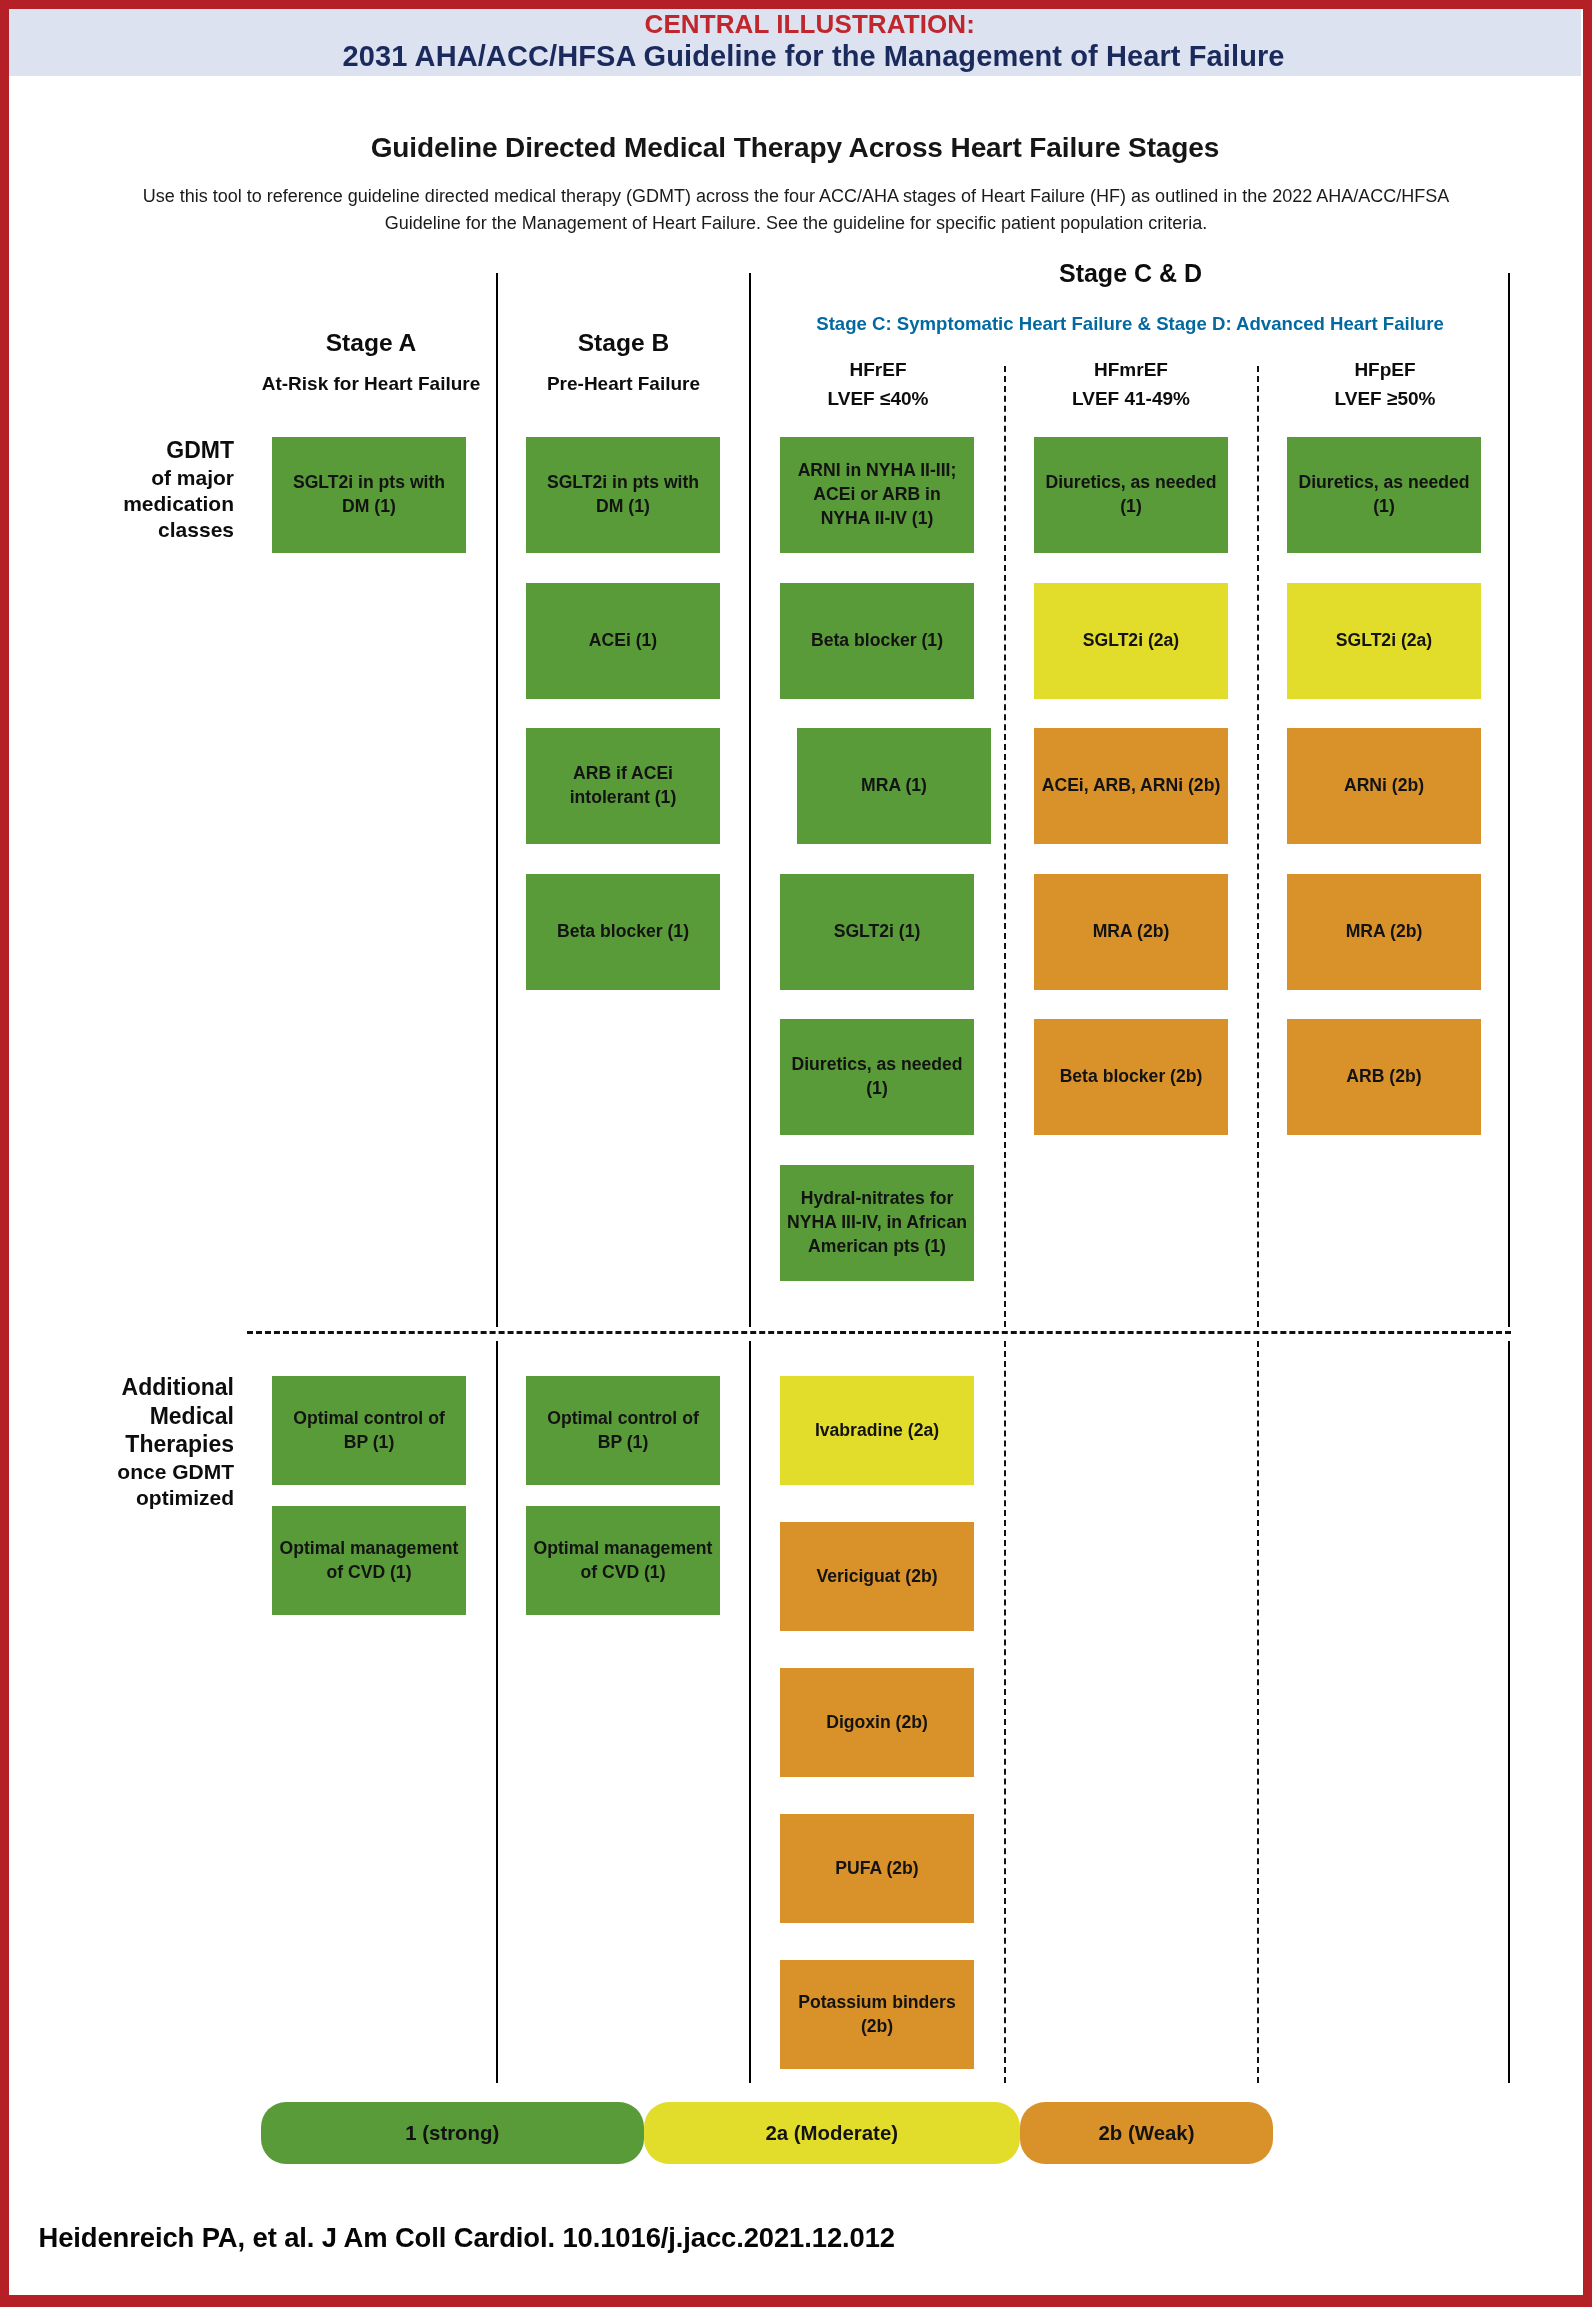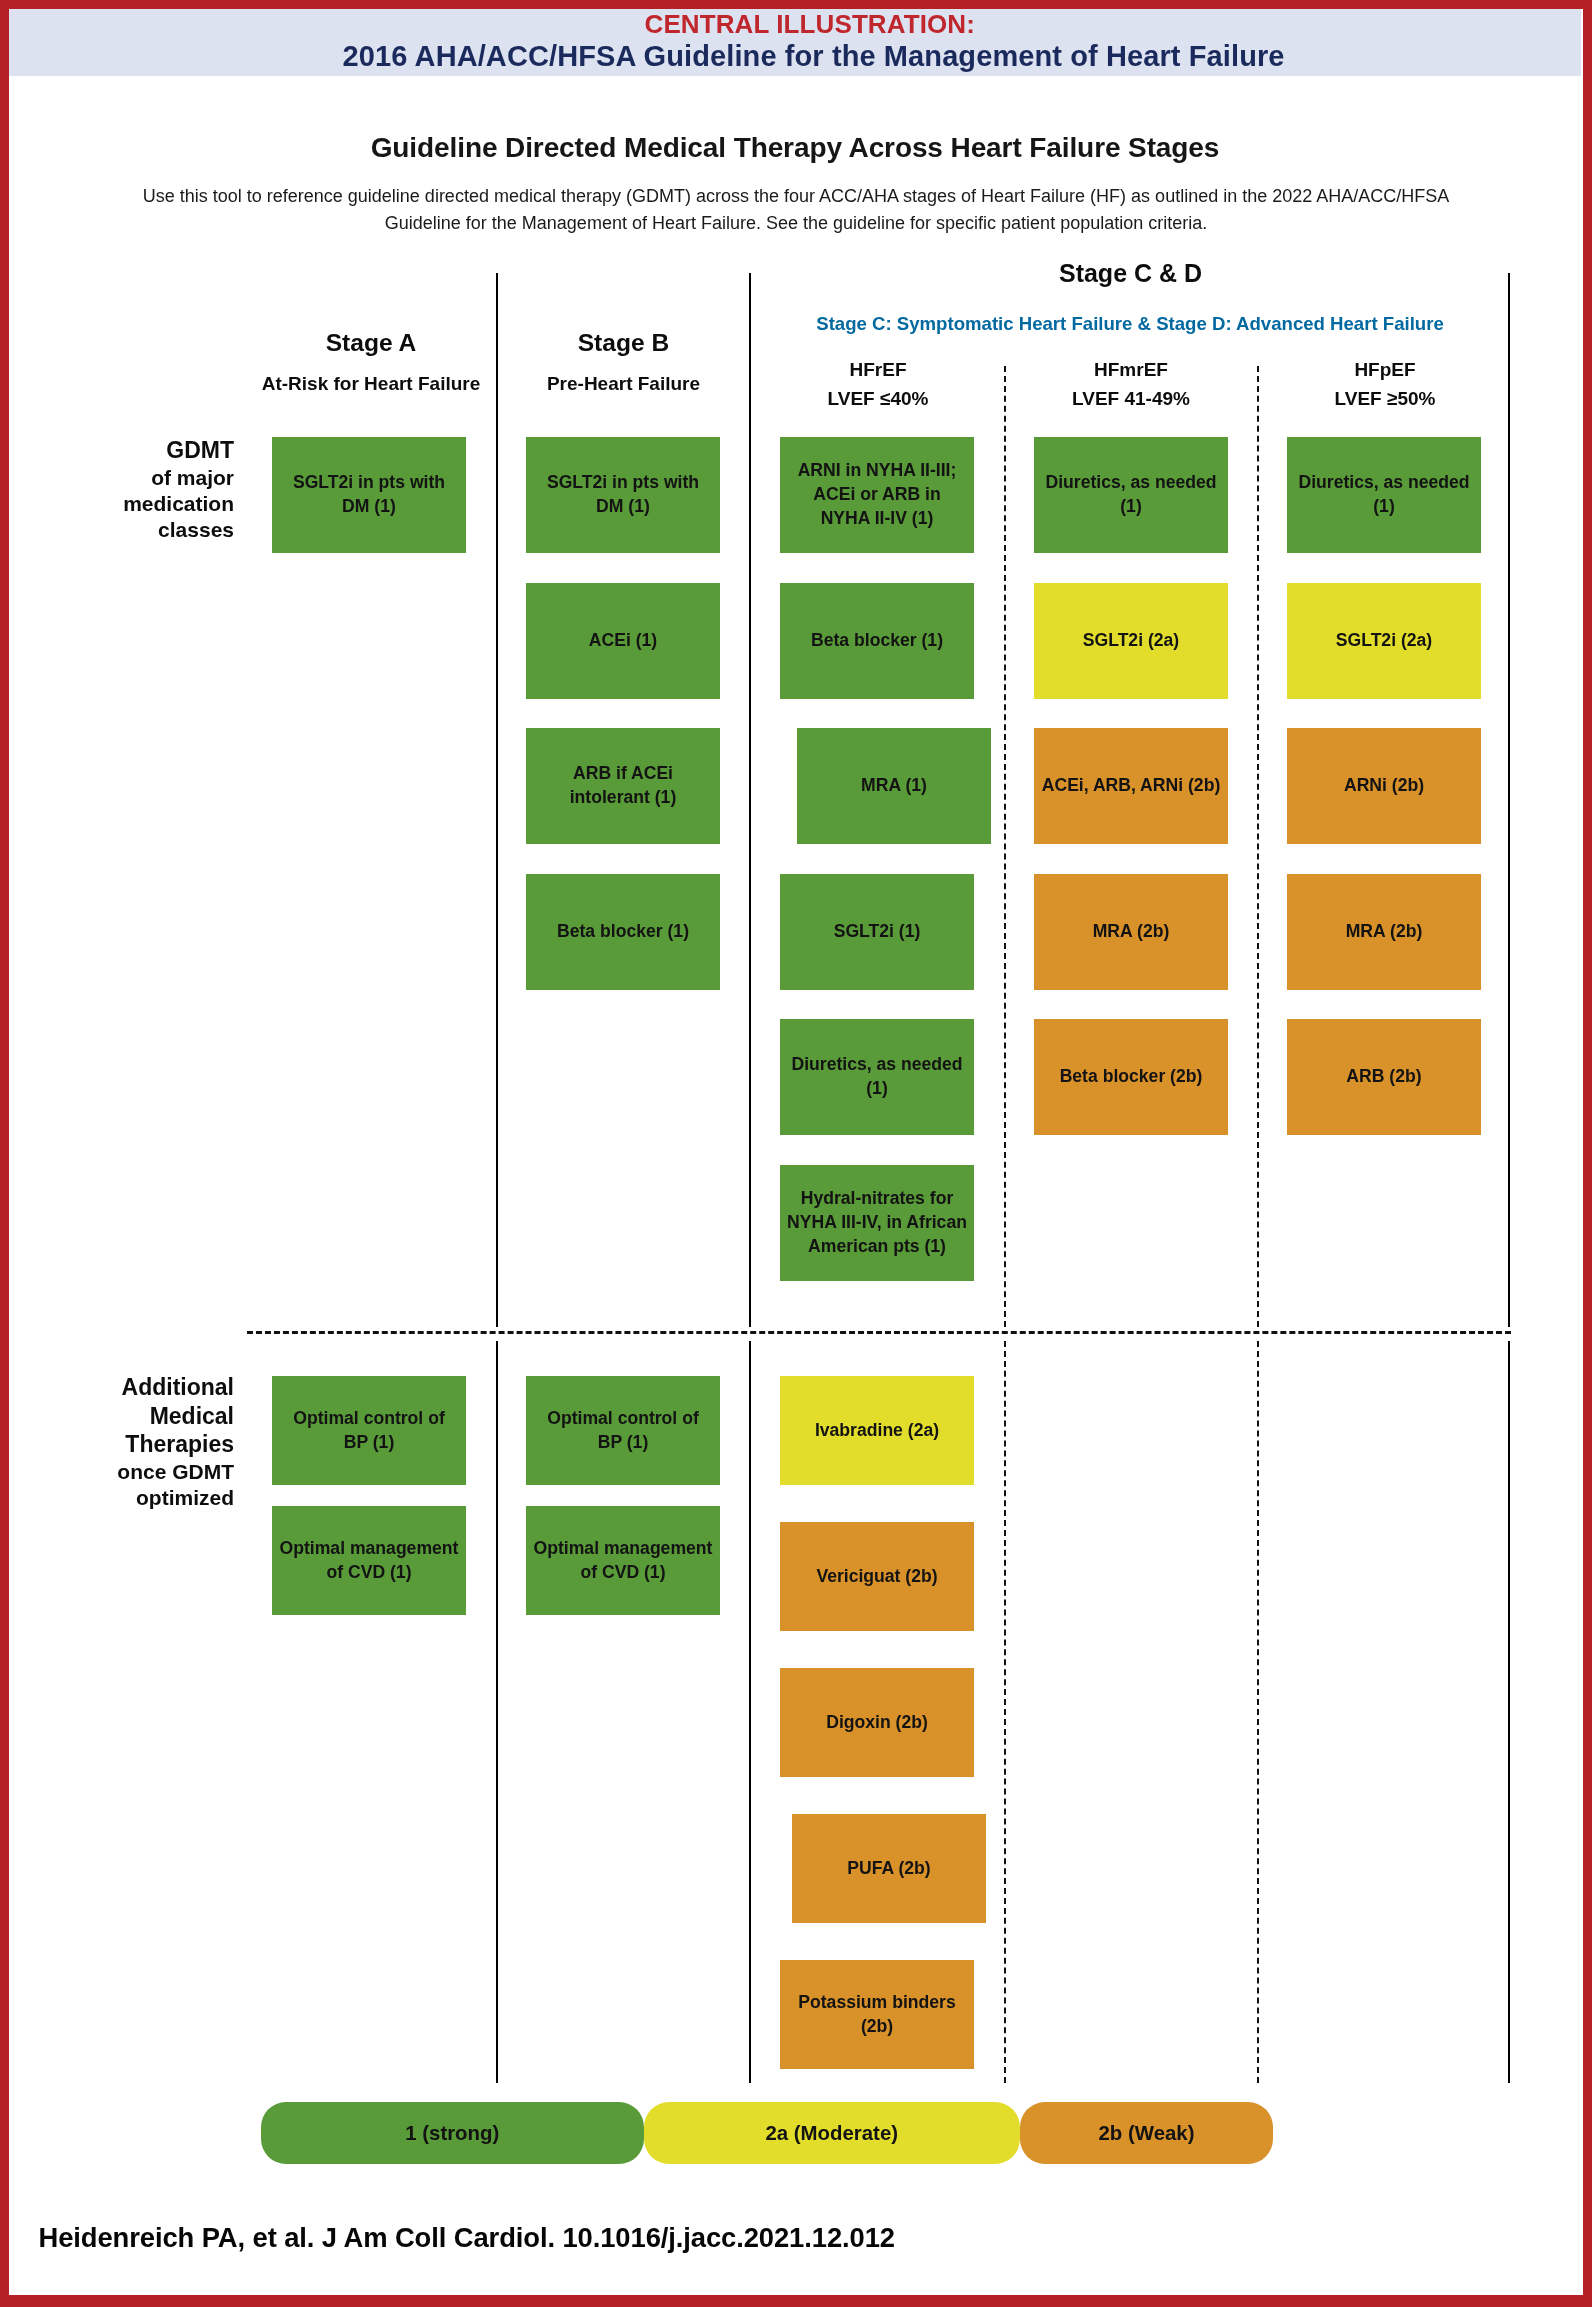--- a/index.html
+++ b/index.html
@@ -135,21 +135,21 @@
     letter-spacing: -0.1px;
   }
 </style>
 </head>
 <body>
 
 <div id="page">
 
   <div id="banner">
     <span class="ci">CENTRAL ILLUSTRATION:</span>
-    <span class="ttl">2016 AHA/ACC/HFSA Guideline for the Management of Heart Failure</span>
+    <span class="ttl">2031 AHA/ACC/HFSA Guideline for the Management of Heart Failure</span>
   </div>
 
   <div id="chart-title">Guideline Directed Medical Therapy Across Heart Failure Stages</div>
   <div id="chart-subtitle">Use this tool to reference guideline directed medical therapy (GDMT) across the four ACC/AHA stages of Heart Failure (HF) as outlined in the 2022 AHA/ACC/HFSA Guideline for the Management of Heart Failure. See the guideline for specific patient population criteria.</div>
 
   <div class="vrule" style="left:487px;  top:264px; height:1054px;"></div>
   <div class="vrule" style="left:740px; top:264px; height:1054px;"></div>
   <div class="vrule" style="left:1499px; top:264px; height:1054px;"></div>
   <div class="vrule-dash" style="left:995px; top:357px; height:961px;"></div>
   <div class="vrule-dash" style="left:1248px; top:357px; height:961px;"></div>
@@ -231,21 +231,21 @@
 
   <div class="tbox c1" style="left:263px; top:1367px; width:194px; height:109px;">Optimal control of BP (1)</div>
   <div class="tbox c1" style="left:263px; top:1497px; width:194px; height:109px;">Optimal management of CVD (1)</div>
 
   <div class="tbox c1" style="left:517px; top:1367px; width:194px; height:109px;">Optimal control of BP (1)</div>
   <div class="tbox c1" style="left:517px; top:1497px; width:194px; height:109px;">Optimal management of CVD (1)</div>
 
   <div class="tbox c2a" style="left:771px; top:1367px; width:194px; height:109px;">Ivabradine (2a)</div>
   <div class="tbox c2b" style="left:771px; top:1513px; width:194px; height:109px;">Vericiguat (2b)</div>
   <div class="tbox c2b" style="left:771px; top:1659px; width:194px; height:109px;">Digoxin (2b)</div>
-  <div class="tbox c2b" style="left:771px; top:1805px; width:194px; height:109px;margin-left:12px;">PUFA (2b)</div>
+  <div class="tbox c2b" style="left:771px; top:1805px; width:194px; height:109px;">PUFA (2b)</div>
   <div class="tbox c2b" style="left:771px; top:1951px; width:194px; height:109px;">Potassium binders (2b)</div>
 
   <div id="legend">
     <div class="seg1 c1">1 (strong)</div>
     <div class="seg2 c2a">2a (Moderate)</div>
     <div class="seg3 c2b">2b (Weak)</div>
   </div>
 
   <div id="citation">Heidenreich PA, et al. J Am Coll Cardiol. 10.1016/j.jacc.2021.12.012</div>
 

